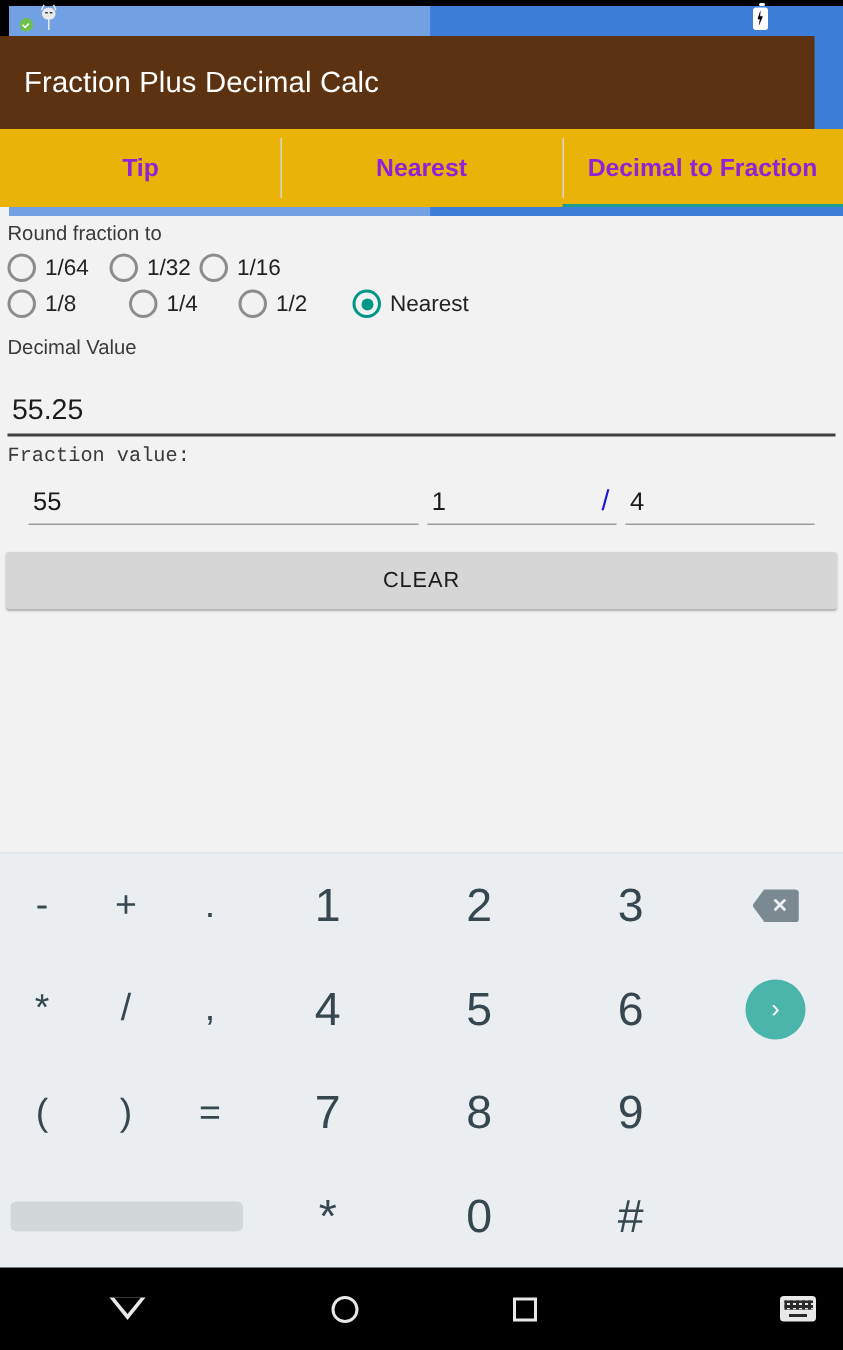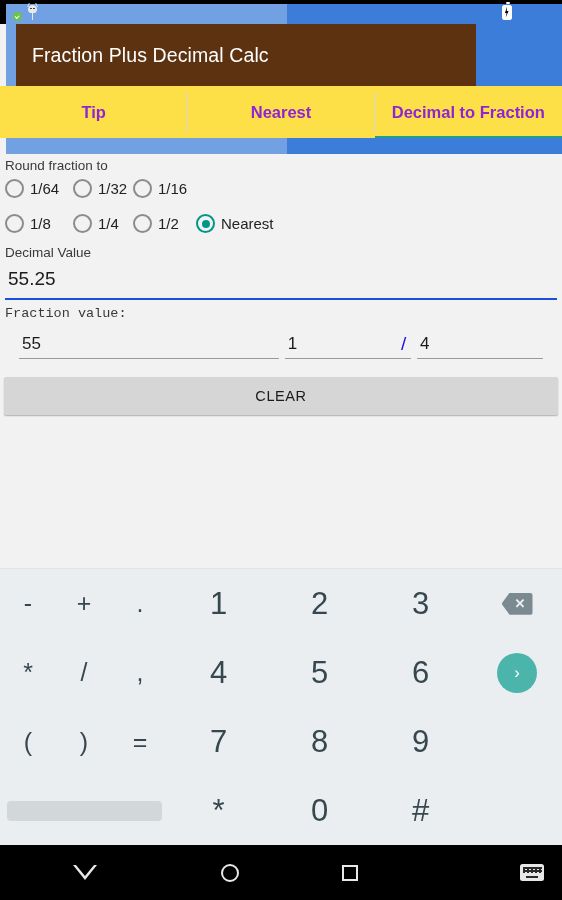--- a/index.html
+++ b/index.html
@@ -73,72 +73,72 @@
     background:#fff; border-radius:1px;
   }
   .icon-battery .bolt {
     position:absolute; left:1.4px; top:1px; width:4.2px; height:11px;
     background:#000;
     clip-path: polygon(60% 0%, 8% 58%, 46% 58%, 28% 100%, 95% 40%, 52% 40%);
   }
 
   
   .appbar {
-    position: absolute; top: 24px; left: 16px; width: 460px; height: 62px;
+    position: absolute; top: 24px; left: 0; width: 543px; height: 62px;
     background: #5c3210; display: flex; align-items: center;
   }
   .appbar-title {
     color: #fff; font-size: 19.5px; padding-left: 16px; font-weight: 400;
     letter-spacing: .1px;
   }
 
   
   .tabs {
     position: absolute; top: 86px; left: 0; width: 562px; height: 52px;
-    background: #fde047; display: flex; align-items: stretch;
+    background: #eab308; display: flex; align-items: stretch;
   }
   .tab {
     flex: 1 1 0; display: flex; align-items: center; justify-content: center;
     text-align: center; position: relative;
     color: #8e24d6; font-weight: bold; font-size: 16.5px; line-height: 20px;
   }
   .tab + .tab::before {
     content:''; position:absolute; left:0; top:6px; bottom:6px; width:1px;
     background:#d6d6d6;
   }
   .tab.active::after {
     content:''; position:absolute; left:0; right:0; bottom:0; height:2.5px;
     background:#1f9e8e;
   }
 
   
-  .body { position: absolute; top: 154px; left: 0; width: 562px; height: 430px; background: #f2f2f2; }
+  .body { position: absolute; top: 144px; left: 0; width: 562px; height: 430px; background: #f2f2f2; }
 
   .small-label { font-size: 13.5px; color: #3a3a3a; padding-left: 5px; }
 
   .radio-row { display: flex; align-items: center; padding-left: 5px; margin-top: 6px; }
   .radio-opt { display: flex; align-items: center; gap: 6px; }
   .radio {
     width: 19px; height: 19px; border-radius: 50%;
     border: 2px solid #8c8c8c; background: transparent; flex: none;
   }
   .radio.on {
     border-color: #009688; position: relative;
   }
   .radio.on::after {
     content:''; position:absolute; left:3.5px; top:3.5px; width:8px; height:8px;
     border-radius:50%; background:#009688;
   }
   .radio-label { font-size: 15px; color: #222; }
 
   .field-label { font-size: 13.5px; color: #3a3a3a; padding-left: 5px; }
   .decimal-field {
-    margin: 8px 5px 0 5px; width: 552px; height: 32px;
-    border-bottom: 2px solid #1d4ed8;
-    display: flex; align-items: flex-start;
+    margin: 20px 5px 0 5px; width: 552px; height: 32px;
+    border-bottom: 2px solid #404040;
+    display: flex; align-items: center;
   }
   .decimal-value { font-size: 19px; color: #1b1b1b; padding-left: 3px; }
 
   .fraction-row { display: flex; align-items: flex-end; padding: 0 19px; margin-top: 8px; }
   .frac-field {
     height: 30px; border-bottom: 1.5px solid #9a9a9a;
     display: flex; align-items: center; position: relative;
   }
   .frac-whole { width: 272px; }
   .frac-num   { width: 132px; margin-left: 6px; }
@@ -286,21 +286,21 @@
       <div class="radio-opt" style="width:60px;">
         <div class="radio"></div>
         <span class="radio-label">1/32</span>
       </div>
       <div class="radio-opt">
         <div class="radio"></div>
         <span class="radio-label">1/16</span>
       </div>
     </div>
 
-    <div class="radio-row" style="margin-top:16px;">
+    <div class="radio-row" style="margin-top:5px;gap:13px;">
       <div class="radio-opt" style="width:68px;">
         <div class="radio"></div>
         <span class="radio-label">1/8</span>
       </div>
       <div class="radio-opt" style="width:60px;">
         <div class="radio"></div>
         <span class="radio-label">1/4</span>
       </div>
       <div class="radio-opt" style="width:63px;">
         <div class="radio"></div>

